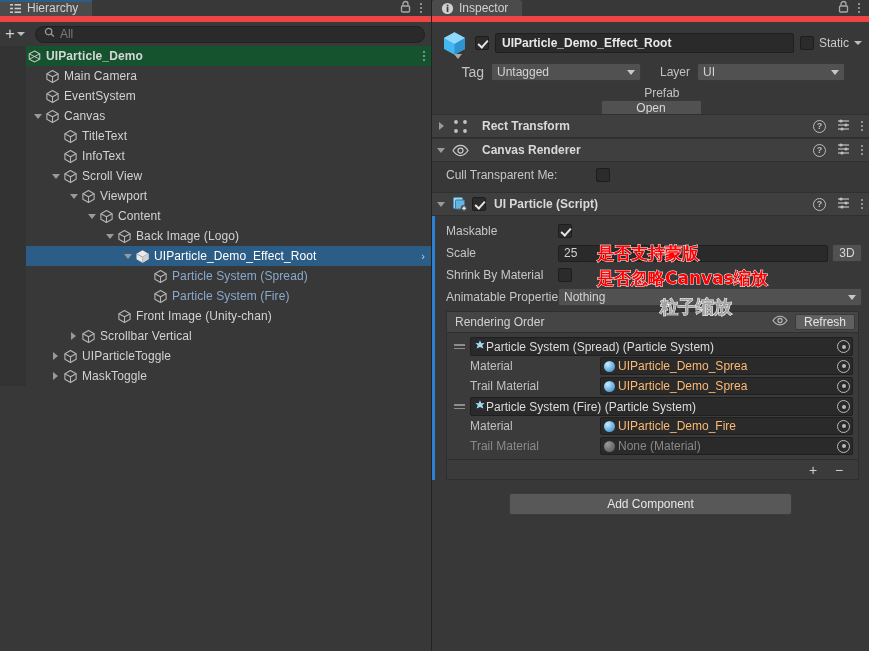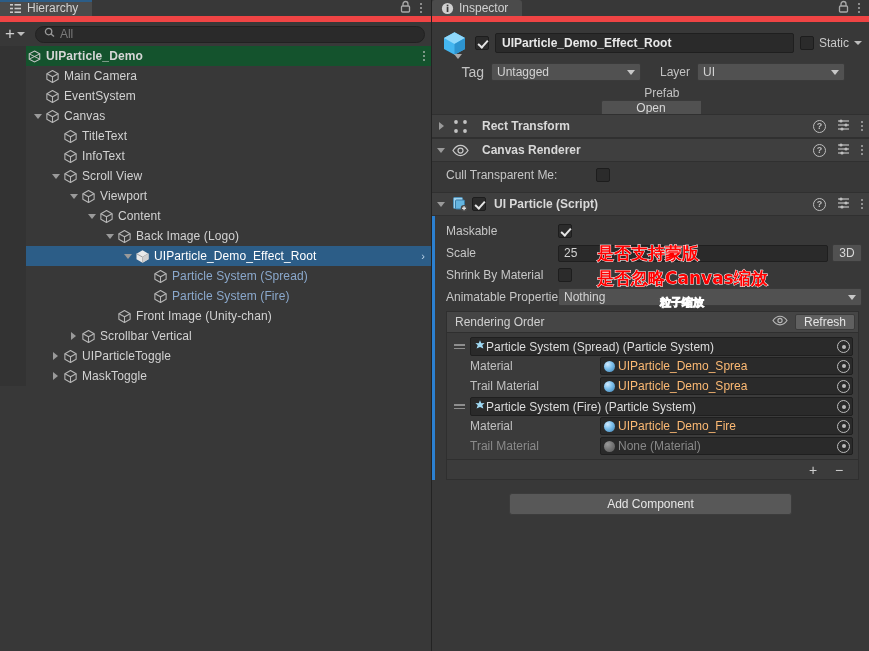--- a/index.html
+++ b/index.html
@@ -825,16 +825,16 @@
       <div class="add-comp-wrap">
         <div class="add-comp">Add Component</div>
       </div>
 
     </div>
   </div>
 
   <div id="anno-layer">
       <div class="anno" style="left: 597px; top: 242px; font-size: 17px; color: rgb(255, 0, 0);">是否支持蒙版</div>
       <div class="anno" style="left: 597px; top: 267px; font-size: 17px; color: rgb(255, 0, 0);">是否忽略Canvas缩放</div>
-      <div class="anno" style="left: 660px; top: 295px; font-size: 11px; color: #ffffff;">粒子缩放</div>
+      <div class="anno" style="left: 660px; top: 295px; font-size: 18px; color: #a3a3a3;">粒子缩放</div>
     </div>
 
 </div>
 
 </body></html>

